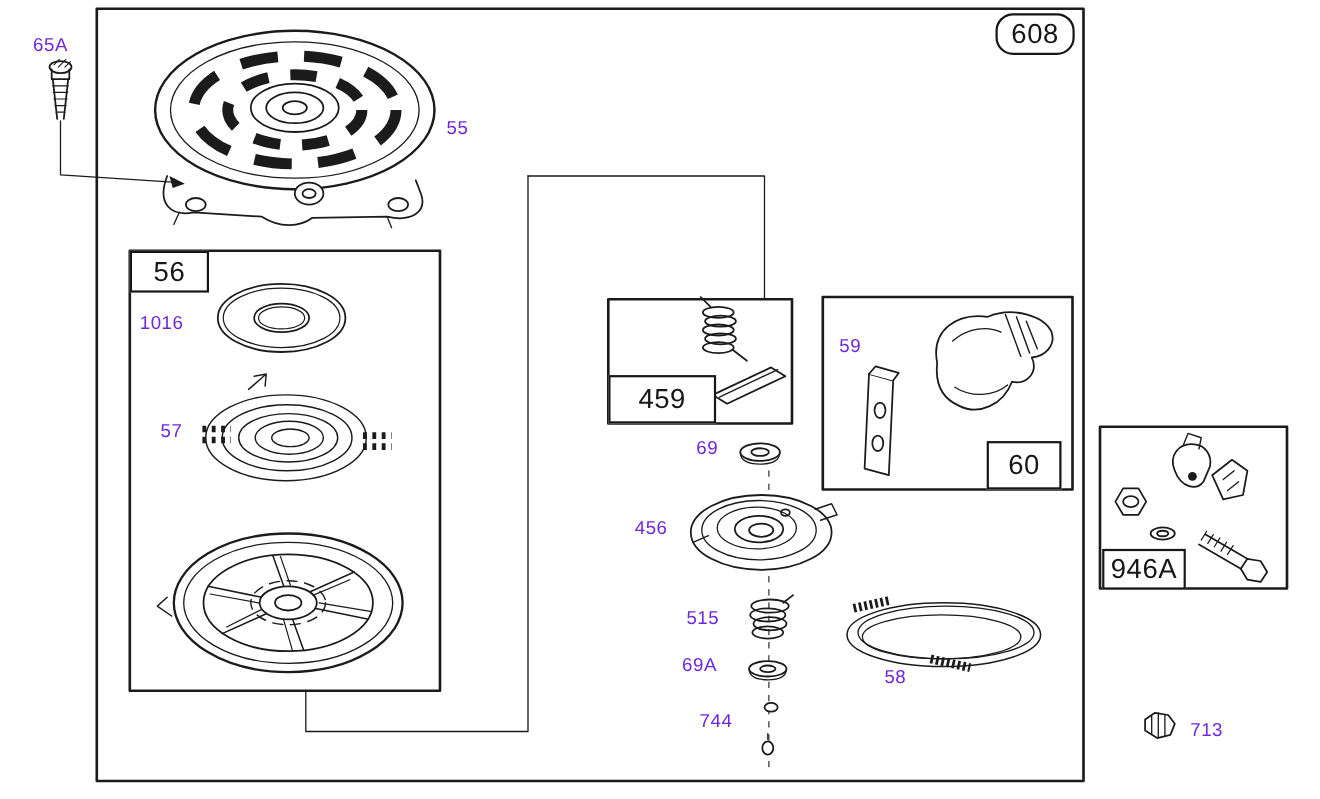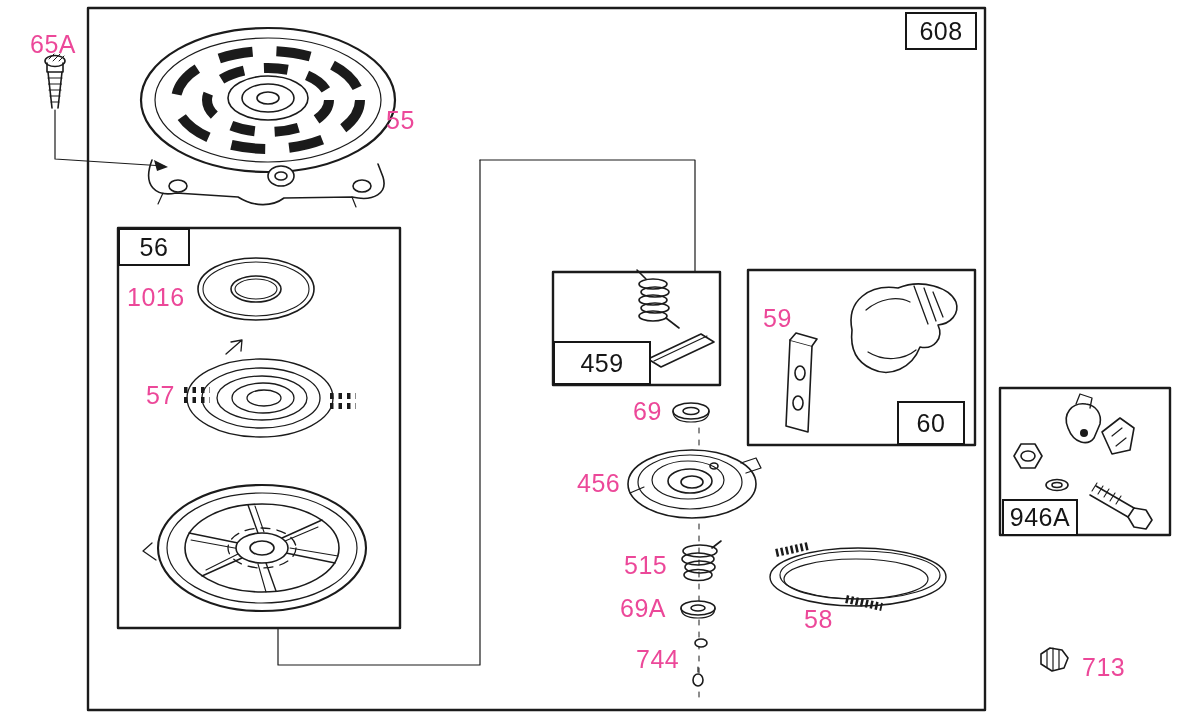--- a/index.html
+++ b/index.html
@@ -4,21 +4,21 @@
 <style>
   * { margin:0; padding:0; box-sizing:border-box; }
   html,body { background:#ffffff; }
   body { font-family:"Liberation Sans", sans-serif; }
   .stage {
     position:relative; width:1200px; height:726px;
     background:#ffffff; overflow:hidden;
   }
   svg.art { position:absolute; left:0; top:0; }
   .lbl {
-    position:absolute; color:#ec4899; font-size:25px;
+    position:absolute; color:#6d28d9; font-size:17px;
     letter-spacing:0.5px; white-space:nowrap; line-height:1;
   }
   .lblbox {
     position:absolute; border:2.5px solid #161616; background:#ffffff;
     display:flex; align-items:center; justify-content:center;
     color:#161616; font-size:25px; letter-spacing:0.5px;
   }
 </style>
 </head>
 <body>
@@ -190,38 +190,38 @@
       </g>
 
       <g>
         <polygon points="1041,664 1041,654 1050,648 1062,650 1068,658 1064,668 1052,671" fill="#fff"></polygon>
         <path d="M1047,651 L1047,667 M1053,648 L1053,670 M1059,650 L1059,669" stroke-width="1.2"></path>
       </g>
 
     </g>
   </svg>
 
-  <div class="lblbox" style="left:905px; top:12px; width:72px; height:38px;">
+  <div class="lblbox" style="left:905px; top:12px; width:72px; height:38px;border-radius:16px;">
     <span>608</span>
   </div>
   <div class="lblbox" style="left:118px; top:228px; width:72px; height:38px;text-align:center;">
     <span>56</span>
   </div>
   <div class="lblbox" style="left:553px; top:341px; width:98px; height:44px;">
     <span>459</span>
   </div>
   <div class="lblbox" style="left:897px; top:401px; width:68px; height:44px;">
     <span>60</span>
   </div>
   <div class="lblbox" style="left:1002px; top:499px; width:76px; height:37px;">
     <span>946A</span>
   </div>
 
   <div class="lbl" style="left:30px; top:32px;">65A</div>
-  <div class="lbl" style="left:386px; top:108px;">55</div>
+  <div class="lbl" style="left:406px; top:108px;">55</div>
   <div class="lbl" style="left:127px; top:285px;">1016</div>
   <div class="lbl" style="left:146px; top:383px;">57</div>
   <div class="lbl" style="left:633px; top:399px;">69</div>
   <div class="lbl" style="left:577px; top:471px;">456</div>
   <div class="lbl" style="left:763px; top:306px;">59</div>
   <div class="lbl" style="left:624px; top:553px;">515</div>
   <div class="lbl" style="left:620px; top:596px;">69A</div>
   <div class="lbl" style="left:636px; top:647px;">744</div>
   <div class="lbl" style="left:804px; top:607px;">58</div>
   <div class="lbl" style="left:1082px; top:655px;">713</div>

